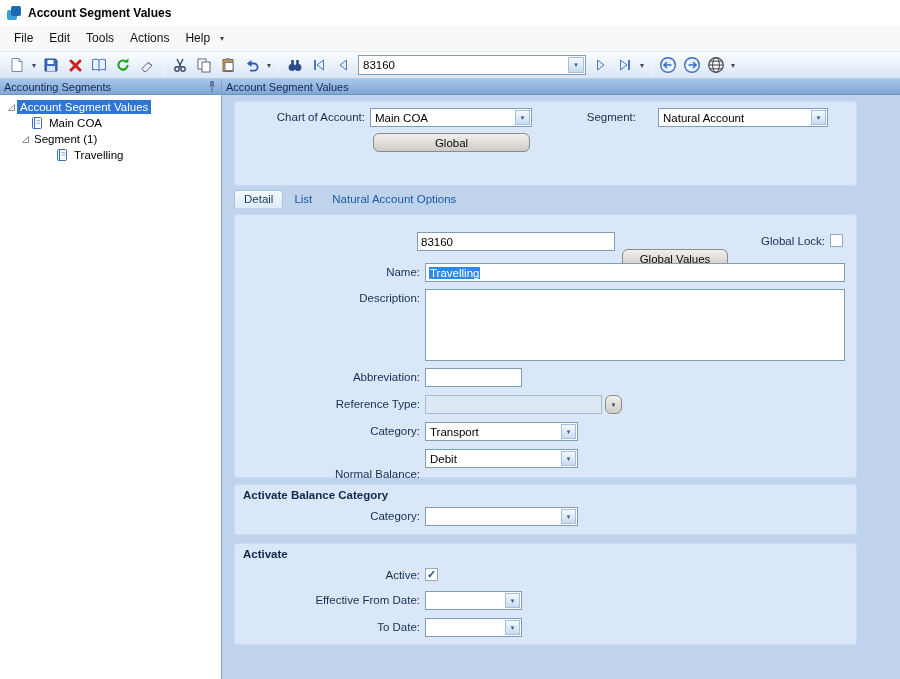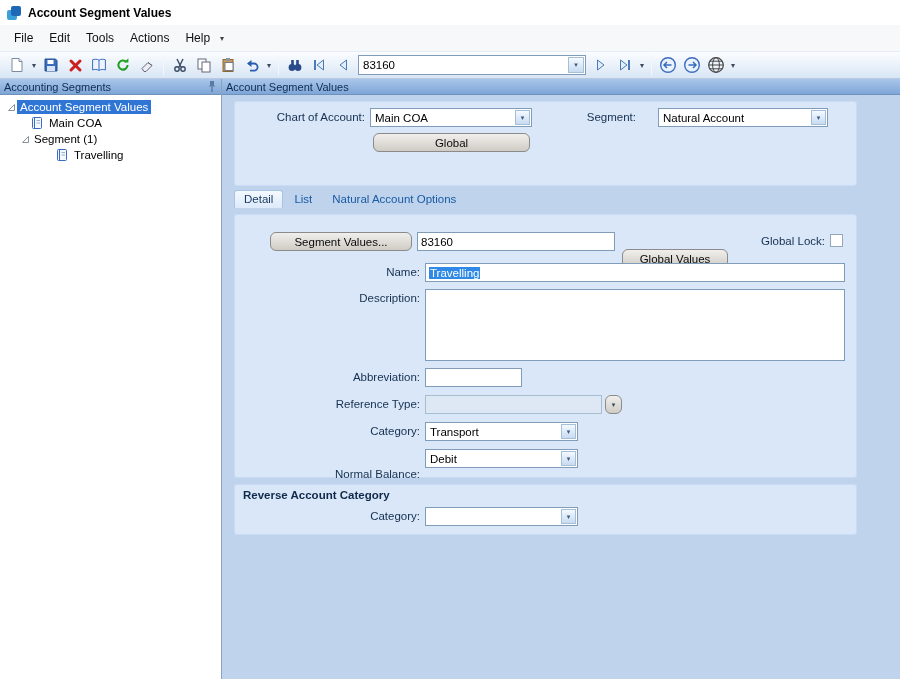--- a/index.html
+++ b/index.html
@@ -298,21 +298,20 @@
           </div>
         </div>
 
         <div class="tabs">
           <span class="tab active">Detail</span>
           <span class="tab">List</span>
           <span class="tab">Natural Account Options</span>
         </div>
 
         <div class="panel" style="left:12px; top:119px; width:623px; height:264px;">
-          <div class="btn" style="left:35px; top:17px; width:142px;">Segment Values...</div>
           <div class="field" style="left:182px; top:17px; width:198px;">
             <input value="83160" style="">
           </div>
           <div class="btn" style="left:387px; top:34px; width:106px;">Global Values</div>
           <span class="flabel" style="left:488px; width:102px; top:20px;">Global Lock:</span>
           <span class="checkbox" style="left:595px; top:19px;"></span>
 
           <span class="flabel" style="left:5px; width:180px; top:51px;">Name:</span>
           <div class="field" style="left:190px; top:48px; width:420px;">
             <span class="sel-text">Travelling</span>
@@ -343,25 +342,45 @@
           </div>
 
           <span class="flabel" style="left:5px; width:180px; top:237px;margin-top:16px;">Normal Balance:</span>
           <div class="combo" style="left:190px; top:234px; width:153px;">
             <span class="val">Debit</span>
             <span class="caret-box">▾</span>
           </div>
         </div>
 
         <div class="panel" style="left:12px; top:389px; width:623px; height:51px;">
-          <span class="section-title" style="left:8px; top:4px;">Reverse Account Category</span>
+          <span class="section-title" style="left:8px; top:4px;">Activate Balance Category</span>
           <span class="flabel" style="left:5px; width:180px; top:25px;">Category:</span>
           <div class="combo" style="left:190px; top:22px; width:153px;">
             <span class="val"></span>
             <span class="caret-box">▾</span>
           </div>
         </div>
 
+        <div class="panel" style="left:12px; top:448px; width:623px; height:102px;">
+          <span class="section-title" style="left:8px; top:4px;">Activate</span>
+
+          <span class="flabel" style="left:5px; width:180px; top:25px;">Active:</span>
+          <span class="checkbox" style="left:190px; top:24px;">
+              <span>✓</span>
+            </span>
+
+          <span class="flabel" style="left:5px; width:180px; top:50px;">Effective From Date:</span>
+          <div class="combo" style="left:190px; top:47px; width:97px;">
+            <span class="val"></span>
+            <span class="caret-box">▾</span>
+          </div>
+
+          <span class="flabel" style="left:5px; width:180px; top:77px;">To Date:</span>
+          <div class="combo" style="left:190px; top:74px; width:97px;">
+            <span class="val"></span>
+            <span class="caret-box">▾</span>
+          </div>
+        </div>
 
       </div>
     </div>
   </div>
 </div>
 
 </body></html>

